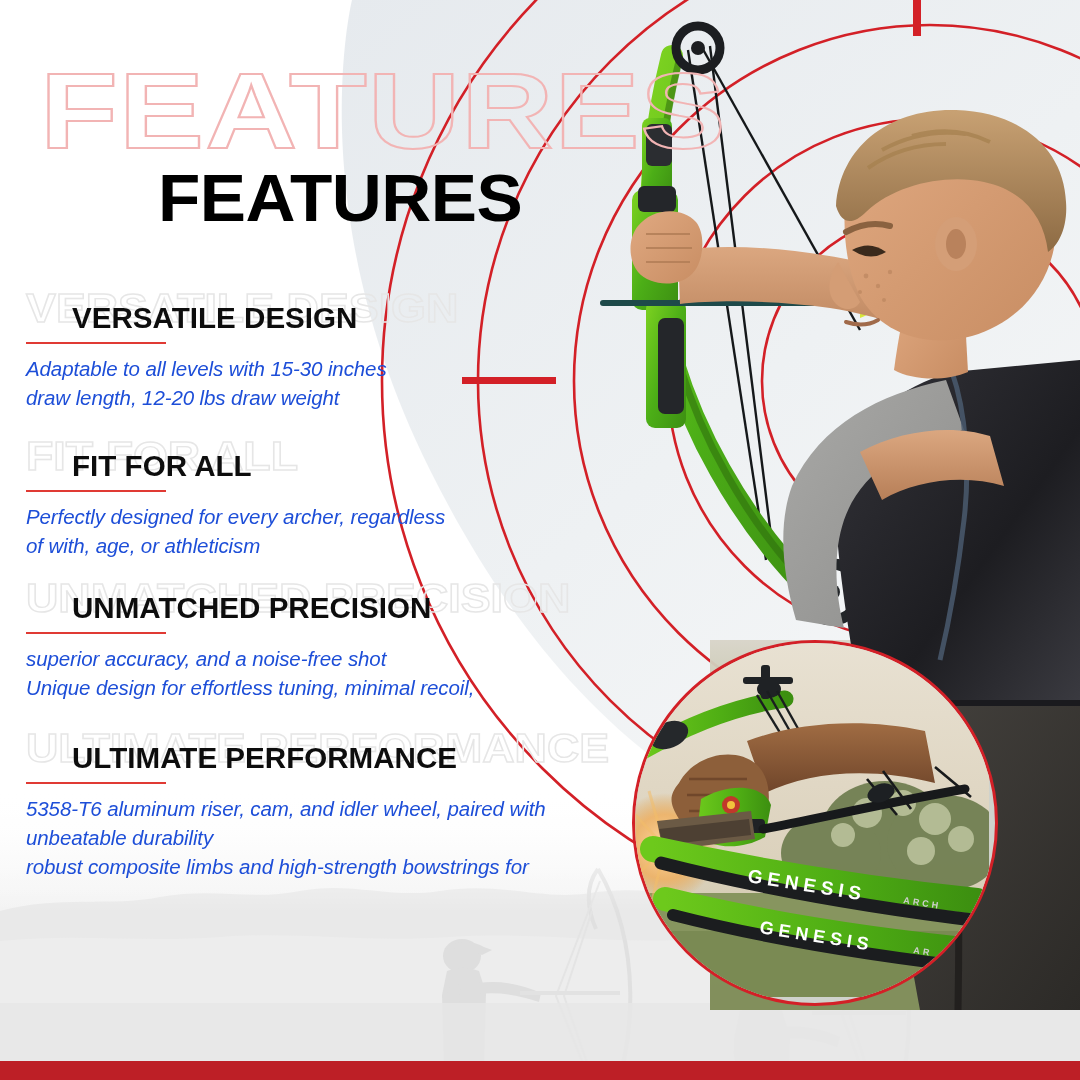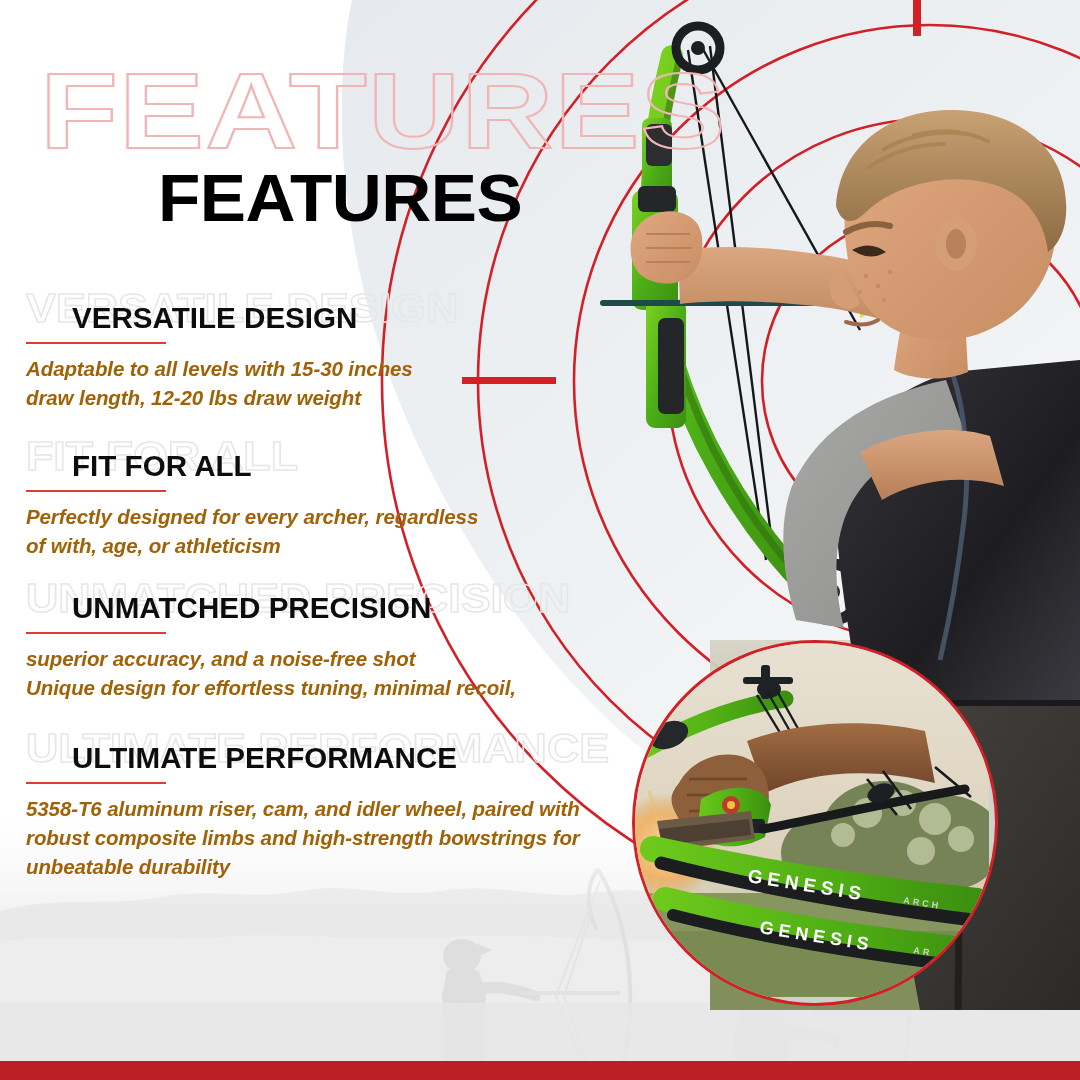--- a/index.html
+++ b/index.html
@@ -66,22 +66,22 @@
   }
   .feat-title{
     position:absolute;left:72px;top:16px;
     font-size:29px;line-height:1;font-weight:700;color:#0d0d0d;
     white-space:nowrap;letter-spacing:0px;
     transform:scaleX(1.02);transform-origin:left top;
   }
   .feat-rule{position:absolute;left:26px;top:54px;width:140px;height:2px;background:#e03a34;}
   .feat-body{
     position:absolute;left:26px;top:66px;width:600px;
-    font-size:20.5px;line-height:29px;font-style:italic;font-weight:700;
-    color:#a16207;letter-spacing:-0.1px;
+    font-size:20.5px;line-height:29px;font-style:italic;font-weight:400;
+    color:#1d4ed8;letter-spacing:-0.1px;
   }
   .feat-body span{display:block;white-space:nowrap;}
 </style>
 </head>
 <body>
 
 <div id="stage">
 
   <div class="bg-photo">
     <svg viewBox="0 0 1080 270" preserveAspectRatio="none" aria-hidden="true">
@@ -473,19 +473,19 @@
       <span>Unique design for effortless tuning, minimal recoil,</span>
     </div>
   </div>
 
   <div class="feature" style="top:728px;">
     <div class="feat-ghost">ULTIMATE PERFORMANCE</div>
     <div class="feat-title">ULTIMATE PERFORMANCE</div>
     <div class="feat-rule"></div>
     <div class="feat-body">
       <span>5358-T6 aluminum riser, cam, and idler wheel, paired with</span>
+      <span>unbeatable durability</span>
       <span>robust composite limbs and high-strength bowstrings for</span>
-      <span>unbeatable durability</span>
     </div>
   </div>
 
   <div class="bottom-bar"></div>
 </div>
 
 </body></html>

